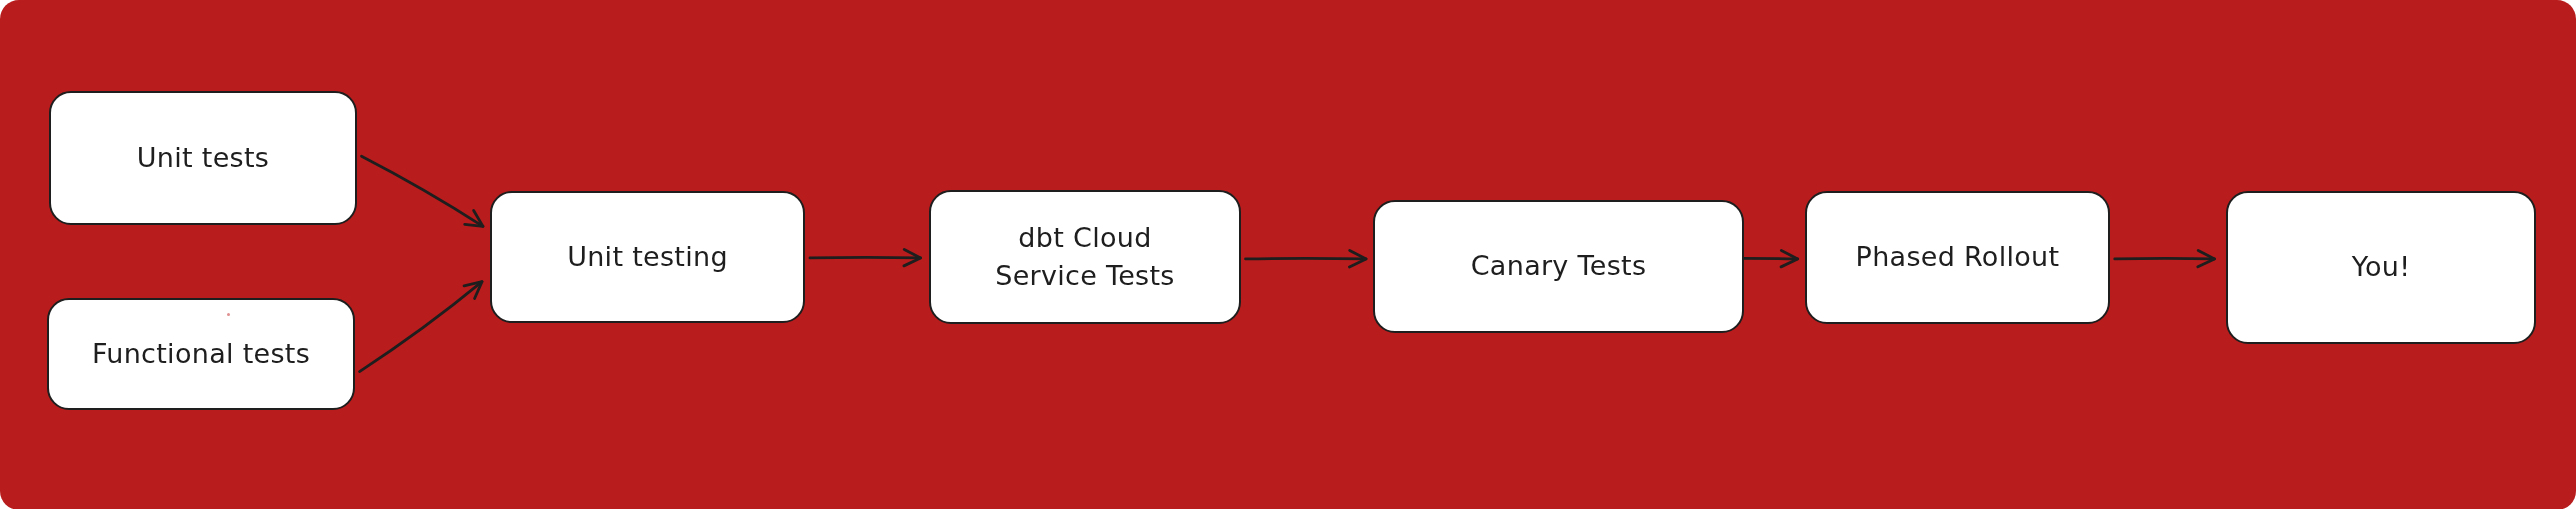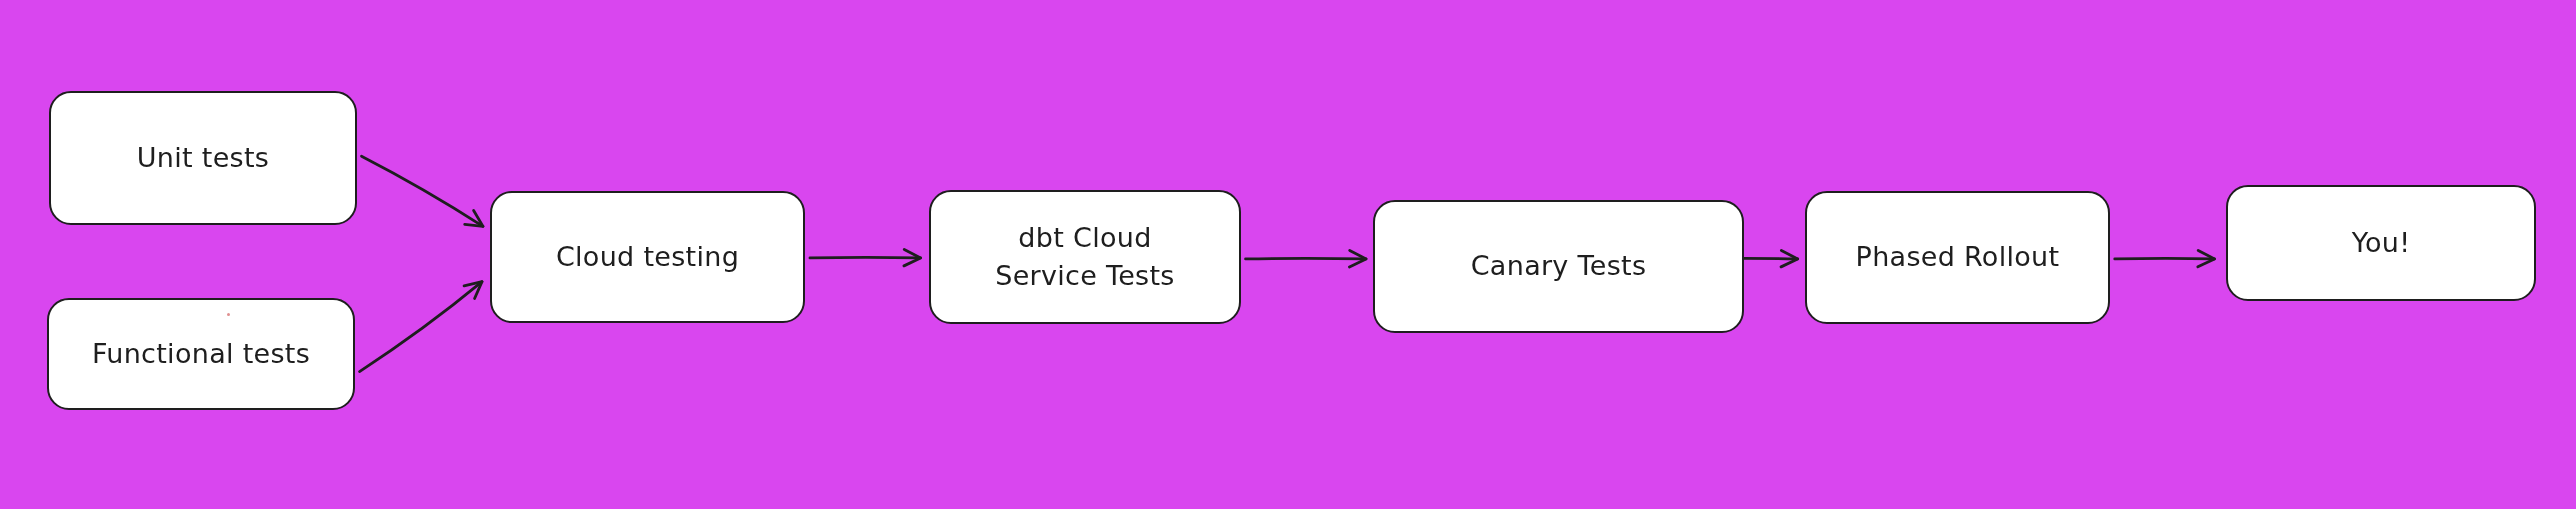--- a/index.html
+++ b/index.html
@@ -8,21 +8,22 @@
     width: 2576px;
     height: 510px;
     background: #ffffff;
     overflow: hidden;
     font-family: "DejaVu Sans", sans-serif;
   }
   .canvas {
     position: relative;
     width: 2576px;
     height: 510px;
-    background: #d946ef;
+    background: #b91c1c;
+    border-radius: 19px;
   }
   svg.arrow-layer {
     position: absolute;
     left: 0;
     top: 0;
     width: 2576px;
     height: 510px;
     pointer-events: none;
   }
   .node {
@@ -72,36 +73,36 @@
 
   <div class="node" style="left:49px;  top:91px;  width:308px; height:134px;">
     <span class="node-label">Unit tests</span>
   </div>
 
   <div class="node" style="left:47px;  top:298px; width:308px; height:112px;">
     <span class="node-label">Functional tests</span>
   </div>
 
   <div class="node" style="left:490px; top:191px; width:315px; height:132px;">
-    <span class="node-label">Cloud testing</span>
+    <span class="node-label">Unit testing</span>
   </div>
 
   <div class="node" style="left:929px; top:190px; width:312px; height:134px;">
     <span class="node-label">dbt Cloud
 Service Tests</span>
   </div>
 
   <div class="node" style="left:1373px; top:187px; width:371px; height:133px;margin-top:13px;">
     <span class="node-label">Canary Tests</span>
   </div>
 
   <div class="node" style="left:1805px; top:191px; width:305px; height:133px;align-items:center;">
     <span class="node-label">Phased Rollout</span>
   </div>
 
-  <div class="node" style="left:2226px; top:185px; width:310px; height:116px;">
+  <div class="node" style="left:2226px; top:191px; width:310px; height:153px;">
     <span class="node-label">You!</span>
   </div>
 
   <div class="stray-dot" style="left:227px; top:313px;"></div>
 
 </div>
 
 
 </body></html>

